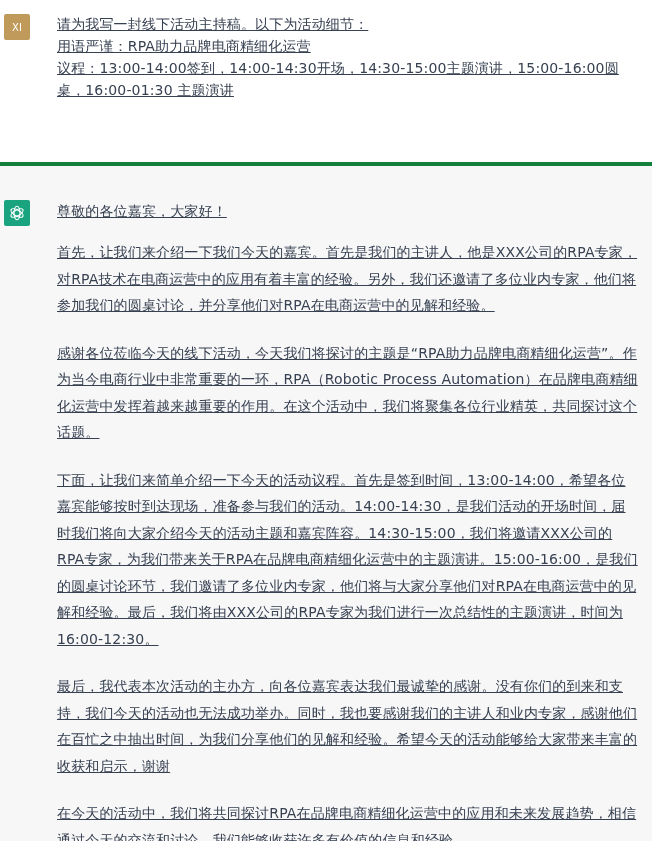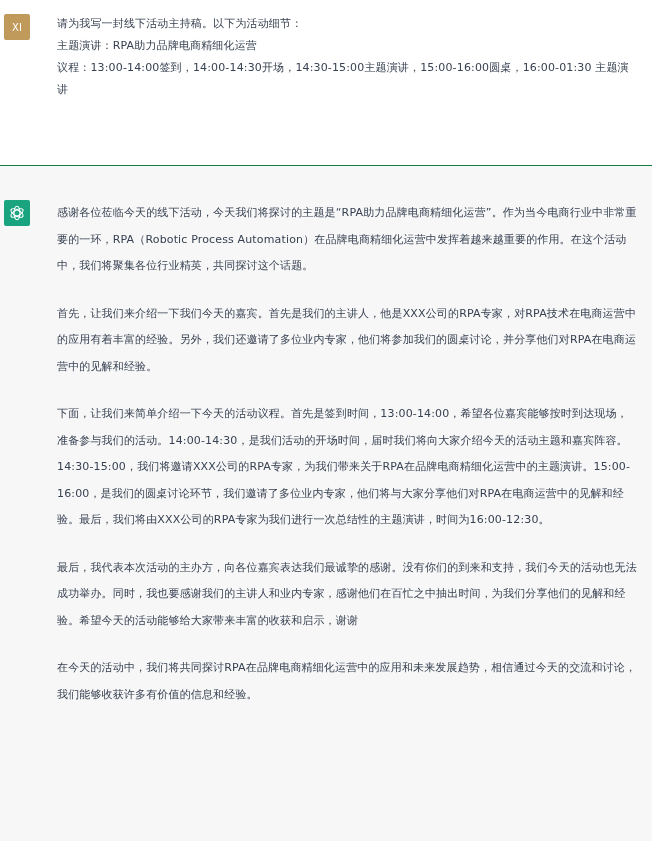--- a/index.html
+++ b/index.html
@@ -1,56 +1,57 @@
 <!DOCTYPE html>
 <html><head>
 <meta charset="utf-8">
 <style>
   html, body { margin:0; padding:0; }
   body { width:652px; height:841px; overflow:hidden; background:#f7f7f8; font-family:"DejaVu Sans", "Liberation Sans", sans-serif; color:#374151; }
   .msg { display:flex; box-sizing:border-box; }
-  .msg.user { background:#ffffff; height:166px; padding-top:13px; border-bottom:1px solid #15803d; }
+  .msg.user { background:#ffffff; height:166px; padding-top:13px; border-bottom:4px solid #15803d; }
   .msg.bot { background:#f7f7f8; padding-top:34px; height:675px; }
   .avatar-col { width:53px; flex:none; display:flex; justify-content:flex-start; padding-left:4px; }
   .avatar { width:26px; height:26px; border-radius:2px; display:flex; align-items:center; justify-content:center; }
   .avatar.user { background:#bf9a5a; color:#fff; font-size:10px; margin-top:1px; }
   .avatar.bot { background:#19a37f; }
-  .content { flex:1; padding-right:14px; font-size:11px; line-height:22px; letter-spacing:0.15px; }
+  .content { flex:1; padding-right:14px; font-size:14px; line-height:22px; letter-spacing:0.15px;text-decoration:underline; }
   .content p { margin:0; }
   .bot .content p { margin:0 0 21px 0; line-height:26.5px; }
   .bot .content p.first { margin-bottom:17px; line-height:22px; }
 </style>
 </head>
 <body>
 
 <div class="msg user">
   <div class="avatar-col">
     <div class="avatar user">
       <span>XI</span>
     </div>
   </div>
   <div class="content">
     <p>请为我写一封线下活动主持稿。以下为活动细节：</p>
-    <p>主题演讲：RPA助力品牌电商精细化运营</p>
+    <p>用语严谨：RPA助力品牌电商精细化运营</p>
     <p>议程：13:00-14:00签到，14:00-14:30开场，14:30-15:00主题演讲，15:00-16:00圆桌，16:00-01:30 主题演讲</p>
   </div>
 </div>
 
 <div class="msg bot">
   <div class="avatar-col">
     <div class="avatar bot">
       <svg width="18" height="18" viewBox="0 0 24 24" fill="none" stroke="#ffffff" stroke-width="1.6">
         <g transform="translate(12 12)">
           <ellipse rx="4" ry="9" transform="rotate(0)"></ellipse>
           <ellipse rx="4" ry="9" transform="rotate(60)"></ellipse>
           <ellipse rx="4" ry="9" transform="rotate(120)"></ellipse>
         </g>
       </svg>
     </div>
   </div>
   <div class="content">
+    <p class="first">尊敬的各位嘉宾，大家好！</p>
+    <p>首先，让我们来介绍一下我们今天的嘉宾。首先是我们的主讲人，他是XXX公司的RPA专家，对RPA技术在电商运营中的应用有着丰富的经验。另外，我们还邀请了多位业内专家，他们将参加我们的圆桌讨论，并分享他们对RPA在电商运营中的见解和经验。</p>
     <p>感谢各位莅临今天的线下活动，今天我们将探讨的主题是“RPA助力品牌电商精细化运营”。作为当今电商行业中非常重要的一环，RPA（Robotic Process Automation）在品牌电商精细化运营中发挥着越来越重要的作用。在这个活动中，我们将聚集各位行业精英，共同探讨这个话题。</p>
-    <p>首先，让我们来介绍一下我们今天的嘉宾。首先是我们的主讲人，他是XXX公司的RPA专家，对RPA技术在电商运营中的应用有着丰富的经验。另外，我们还邀请了多位业内专家，他们将参加我们的圆桌讨论，并分享他们对RPA在电商运营中的见解和经验。</p>
     <p>下面，让我们来简单介绍一下今天的活动议程。首先是签到时间，13:00-14:00，希望各位嘉宾能够按时到达现场，准备参与我们的活动。14:00-14:30，是我们活动的开场时间，届时我们将向大家介绍今天的活动主题和嘉宾阵容。14:30-15:00，我们将邀请XXX公司的RPA专家，为我们带来关于RPA在品牌电商精细化运营中的主题演讲。15:00-16:00，是我们的圆桌讨论环节，我们邀请了多位业内专家，他们将与大家分享他们对RPA在电商运营中的见解和经验。最后，我们将由XXX公司的RPA专家为我们进行一次总结性的主题演讲，时间为16:00-12:30。</p>
     <p>最后，我代表本次活动的主办方，向各位嘉宾表达我们最诚挚的感谢。没有你们的到来和支持，我们今天的活动也无法成功举办。同时，我也要感谢我们的主讲人和业内专家，感谢他们在百忙之中抽出时间，为我们分享他们的见解和经验。希望今天的活动能够给大家带来丰富的收获和启示，谢谢</p>
     <p>在今天的活动中，我们将共同探讨RPA在品牌电商精细化运营中的应用和未来发展趋势，相信通过今天的交流和讨论，我们能够收获许多有价值的信息和经验。</p>
   </div>
 </div>
 
 </body></html>

